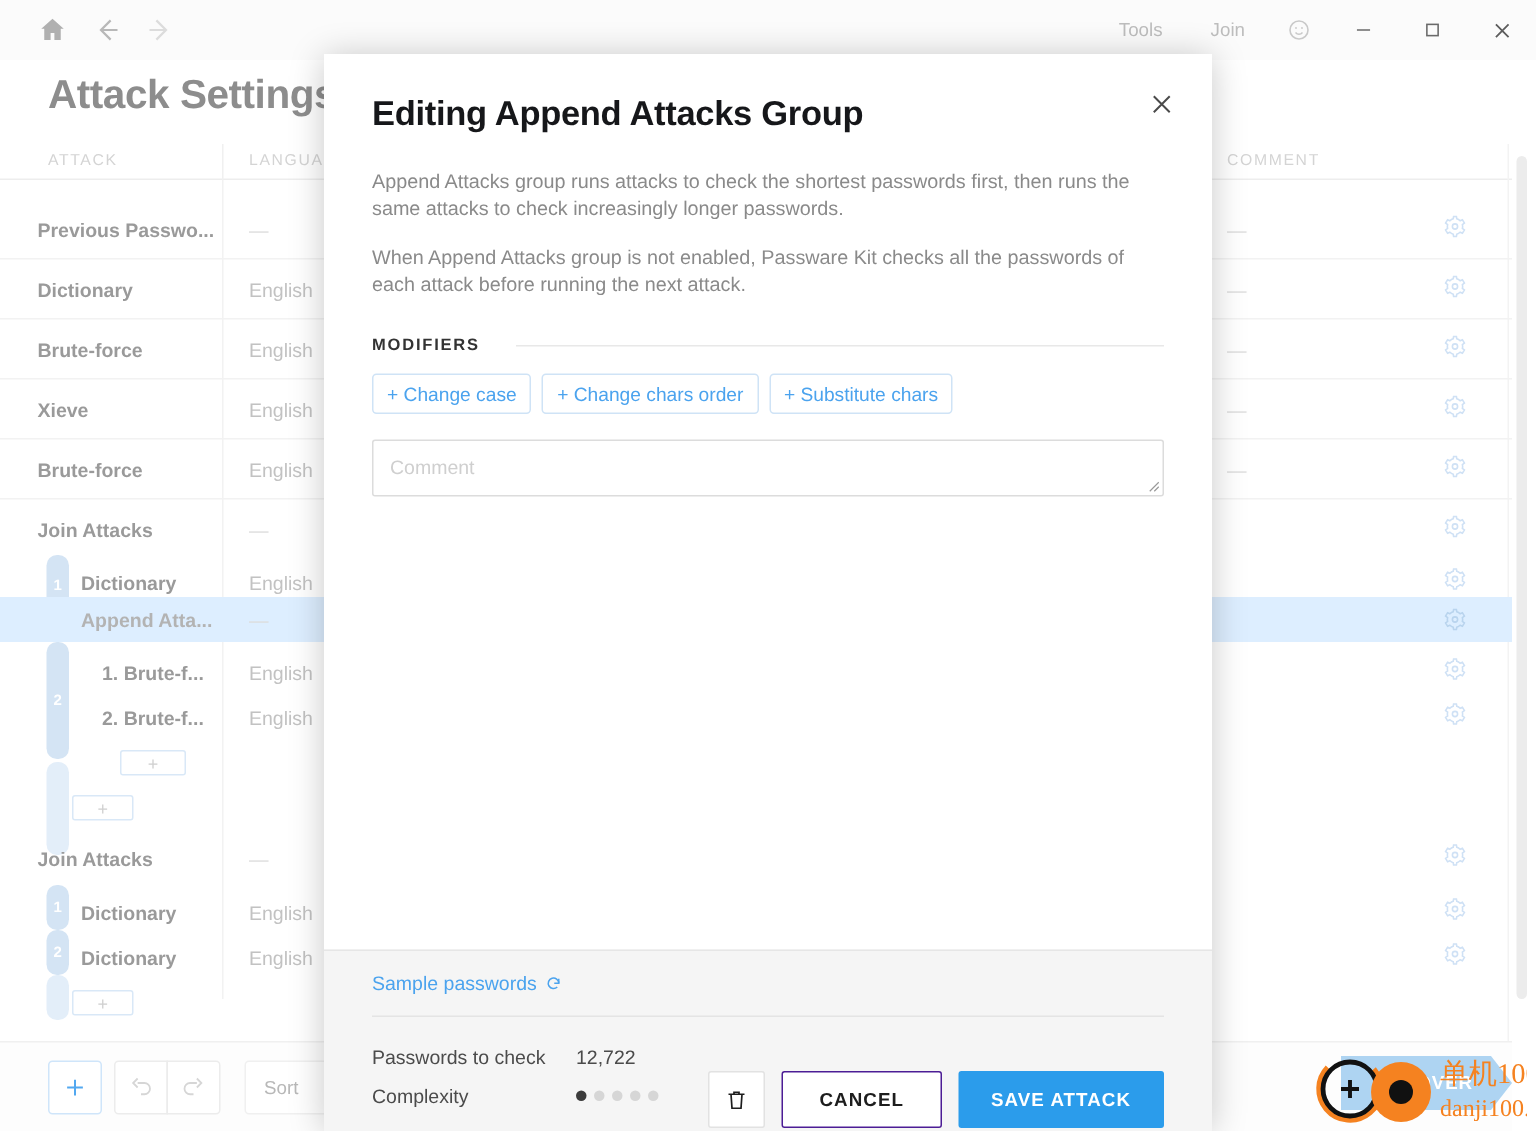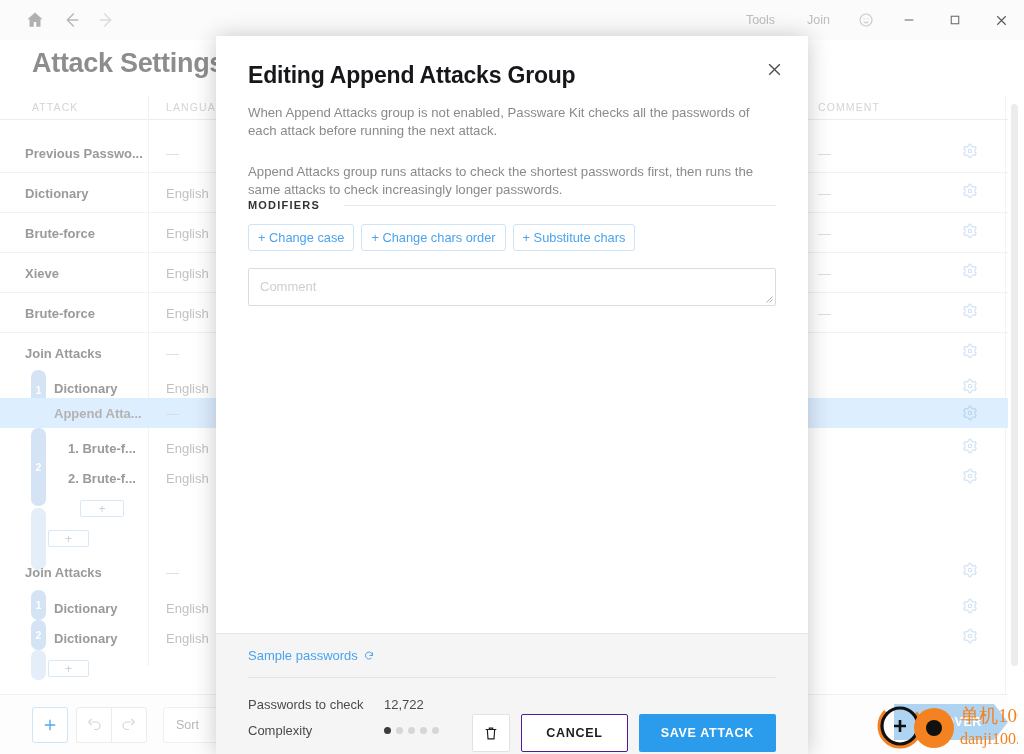--- a/index.html
+++ b/index.html
@@ -132,21 +132,21 @@
   .modal-close {
     position:absolute; right:20px; top:19px; width:28px; height:28px;
     display:flex; align-items:center; justify-content:center; color:#4a4a4a;
   }
   .modal-para {
     font-size:13.2px; color:#8a8a8a; line-height:1.37; margin-top:23px;
     max-width:528px;
   }
   .modal-para.second { margin-top:15px; }
 
-  .sec-head { display:flex; align-items:center; gap:24px; }
+  .sec-head { display:flex; align-items:center; gap:24px; margin-top:25px; }
   .sec-head .lbl {
     font-size:11px; letter-spacing:1.2px; color:#333; font-weight:bold;
   }
   .sec-head .line { flex:1; height:1px; background:#e8e8e8; }
 
   .chips { display:flex; gap:7px; margin-top:13px; }
   .chip {
     border:1px solid #cfe3f6; background:#fff; border-radius:3px;
     color:#4ba3ee; font-size:12.8px; padding:5px 9px;
   }
@@ -432,22 +432,22 @@
 
   <div class="modal">
     <div class="modal-body">
       <div class="modal-title">Editing Append Attacks Group</div>
       <div class="modal-close">
         <svg width="17" height="17" viewBox="0 0 16 16" stroke="currentColor" stroke-width="1.25">
             <path d="M3 3l10 10M13 3L3 13"></path>
           </svg>
       </div>
 
+      <div class="modal-para">Append Attacks group runs attacks to check the shortest passwords first, then runs the same attacks to check increasingly longer passwords.</div>
       <div class="modal-para second">When Append Attacks group is not enabled, Passware Kit checks all the passwords of each attack before running the next attack.</div>
-      <div class="modal-para">Append Attacks group runs attacks to check the shortest passwords first, then runs the same attacks to check increasingly longer passwords.</div>
 
       <div class="sec-head">
         <span class="lbl">MODIFIERS</span>
         <span class="line"></span>
       </div>
 
       <div class="chips">
         <div class="chip">+ Change case</div>
         <div class="chip">+ Change chars order</div>
         <div class="chip">+ Substitute chars</div>

